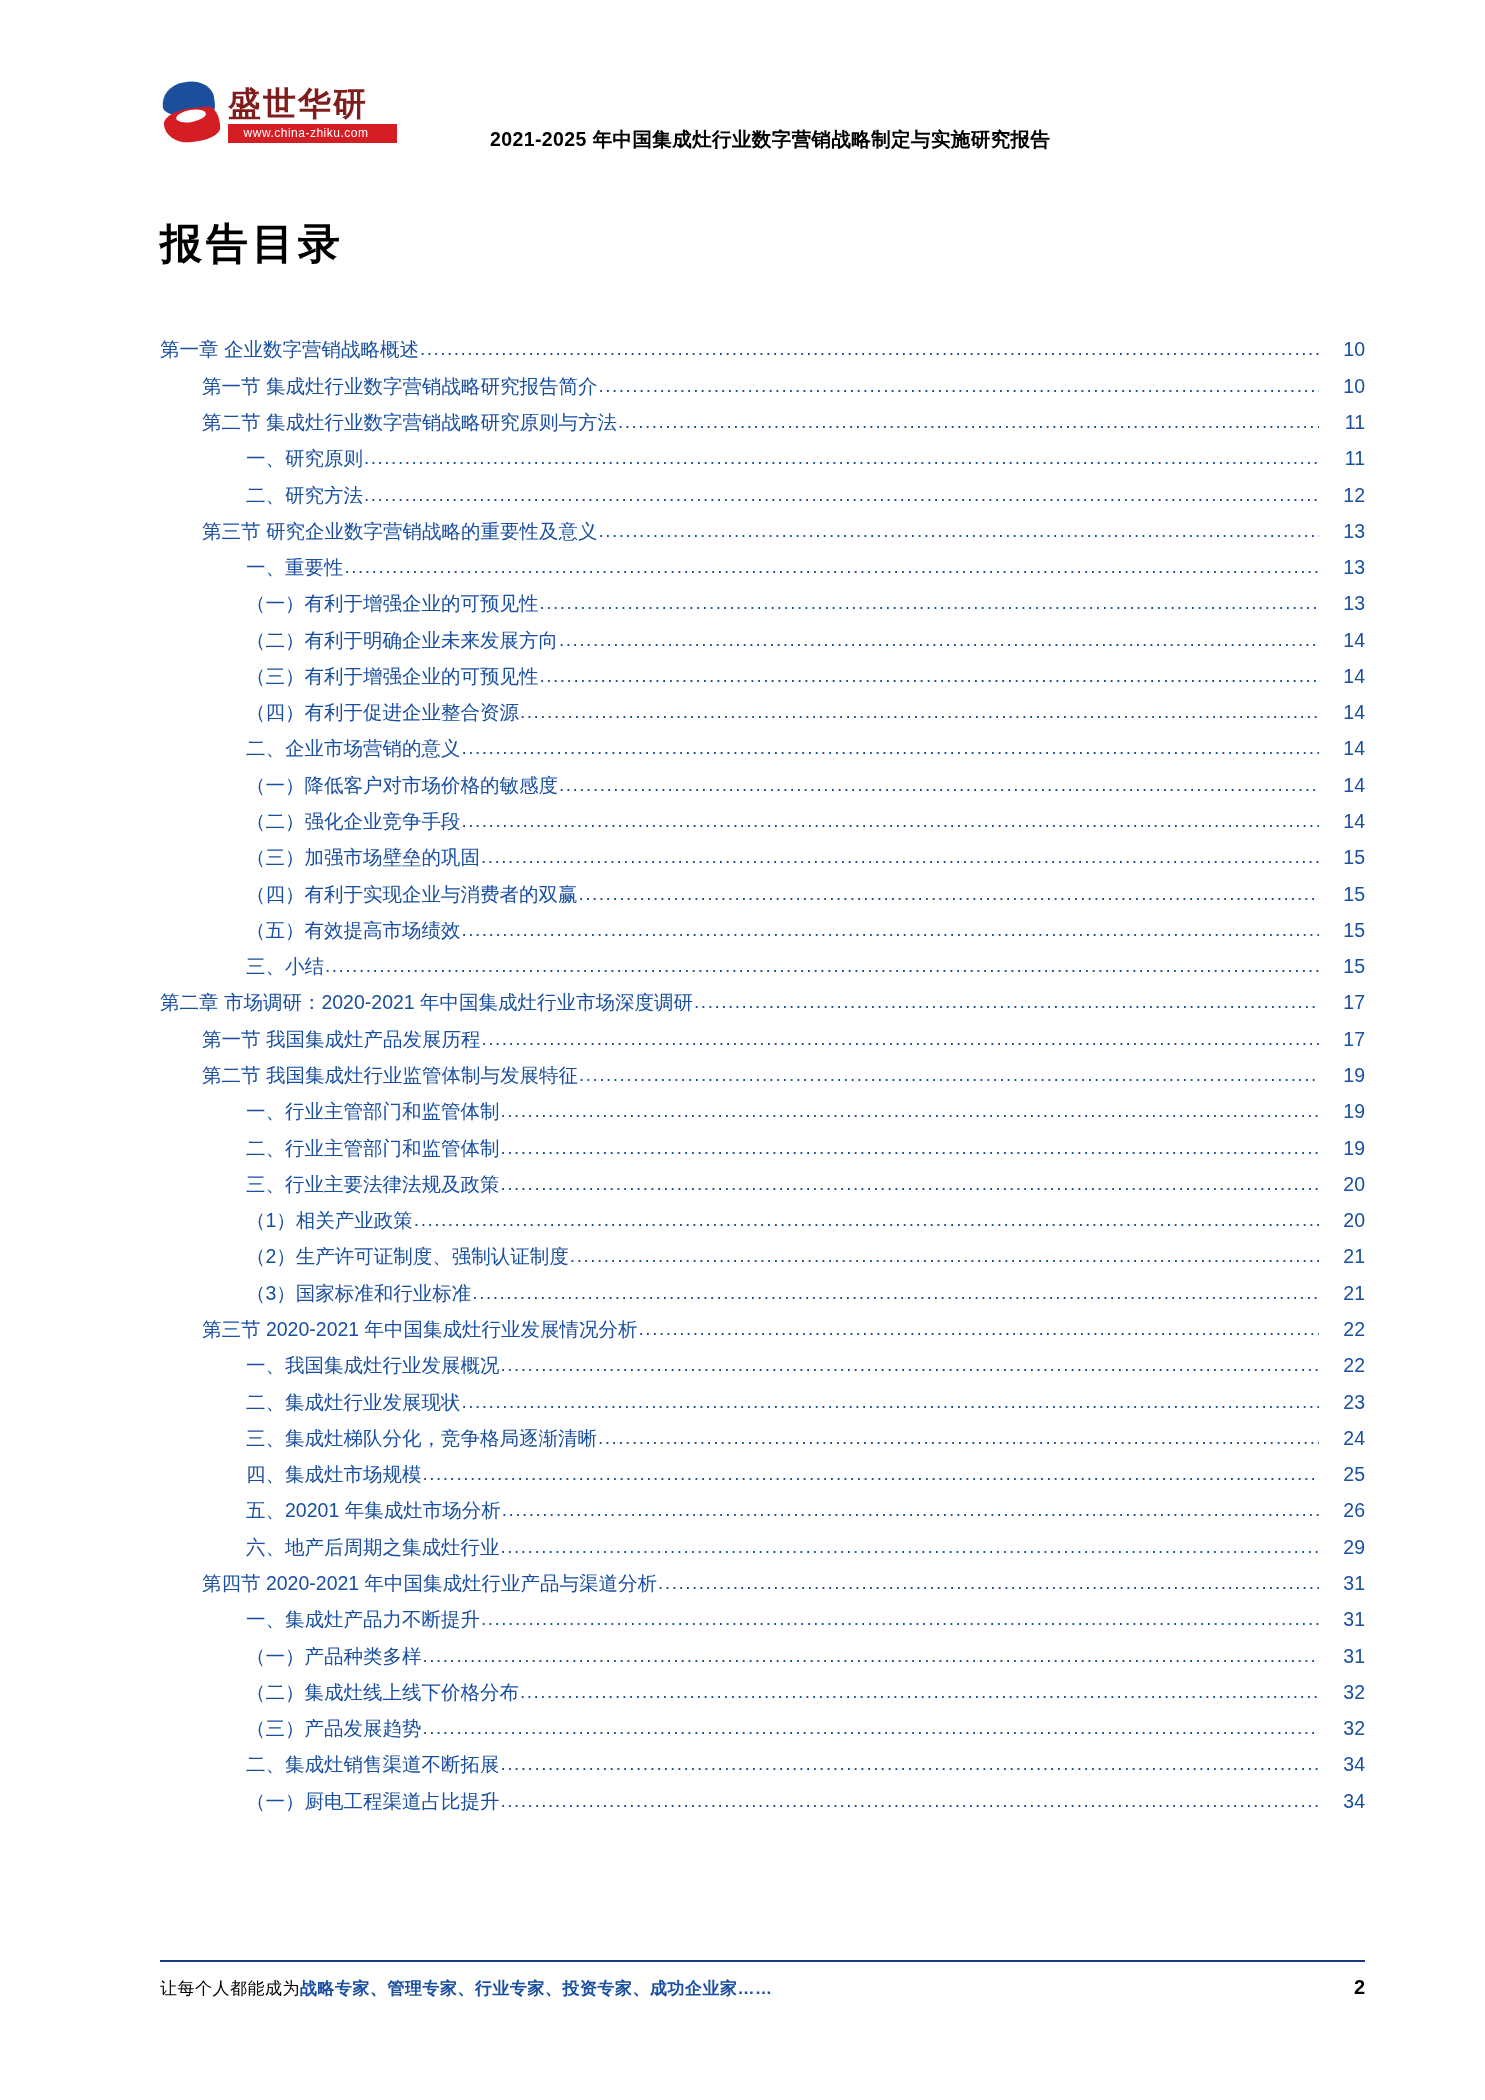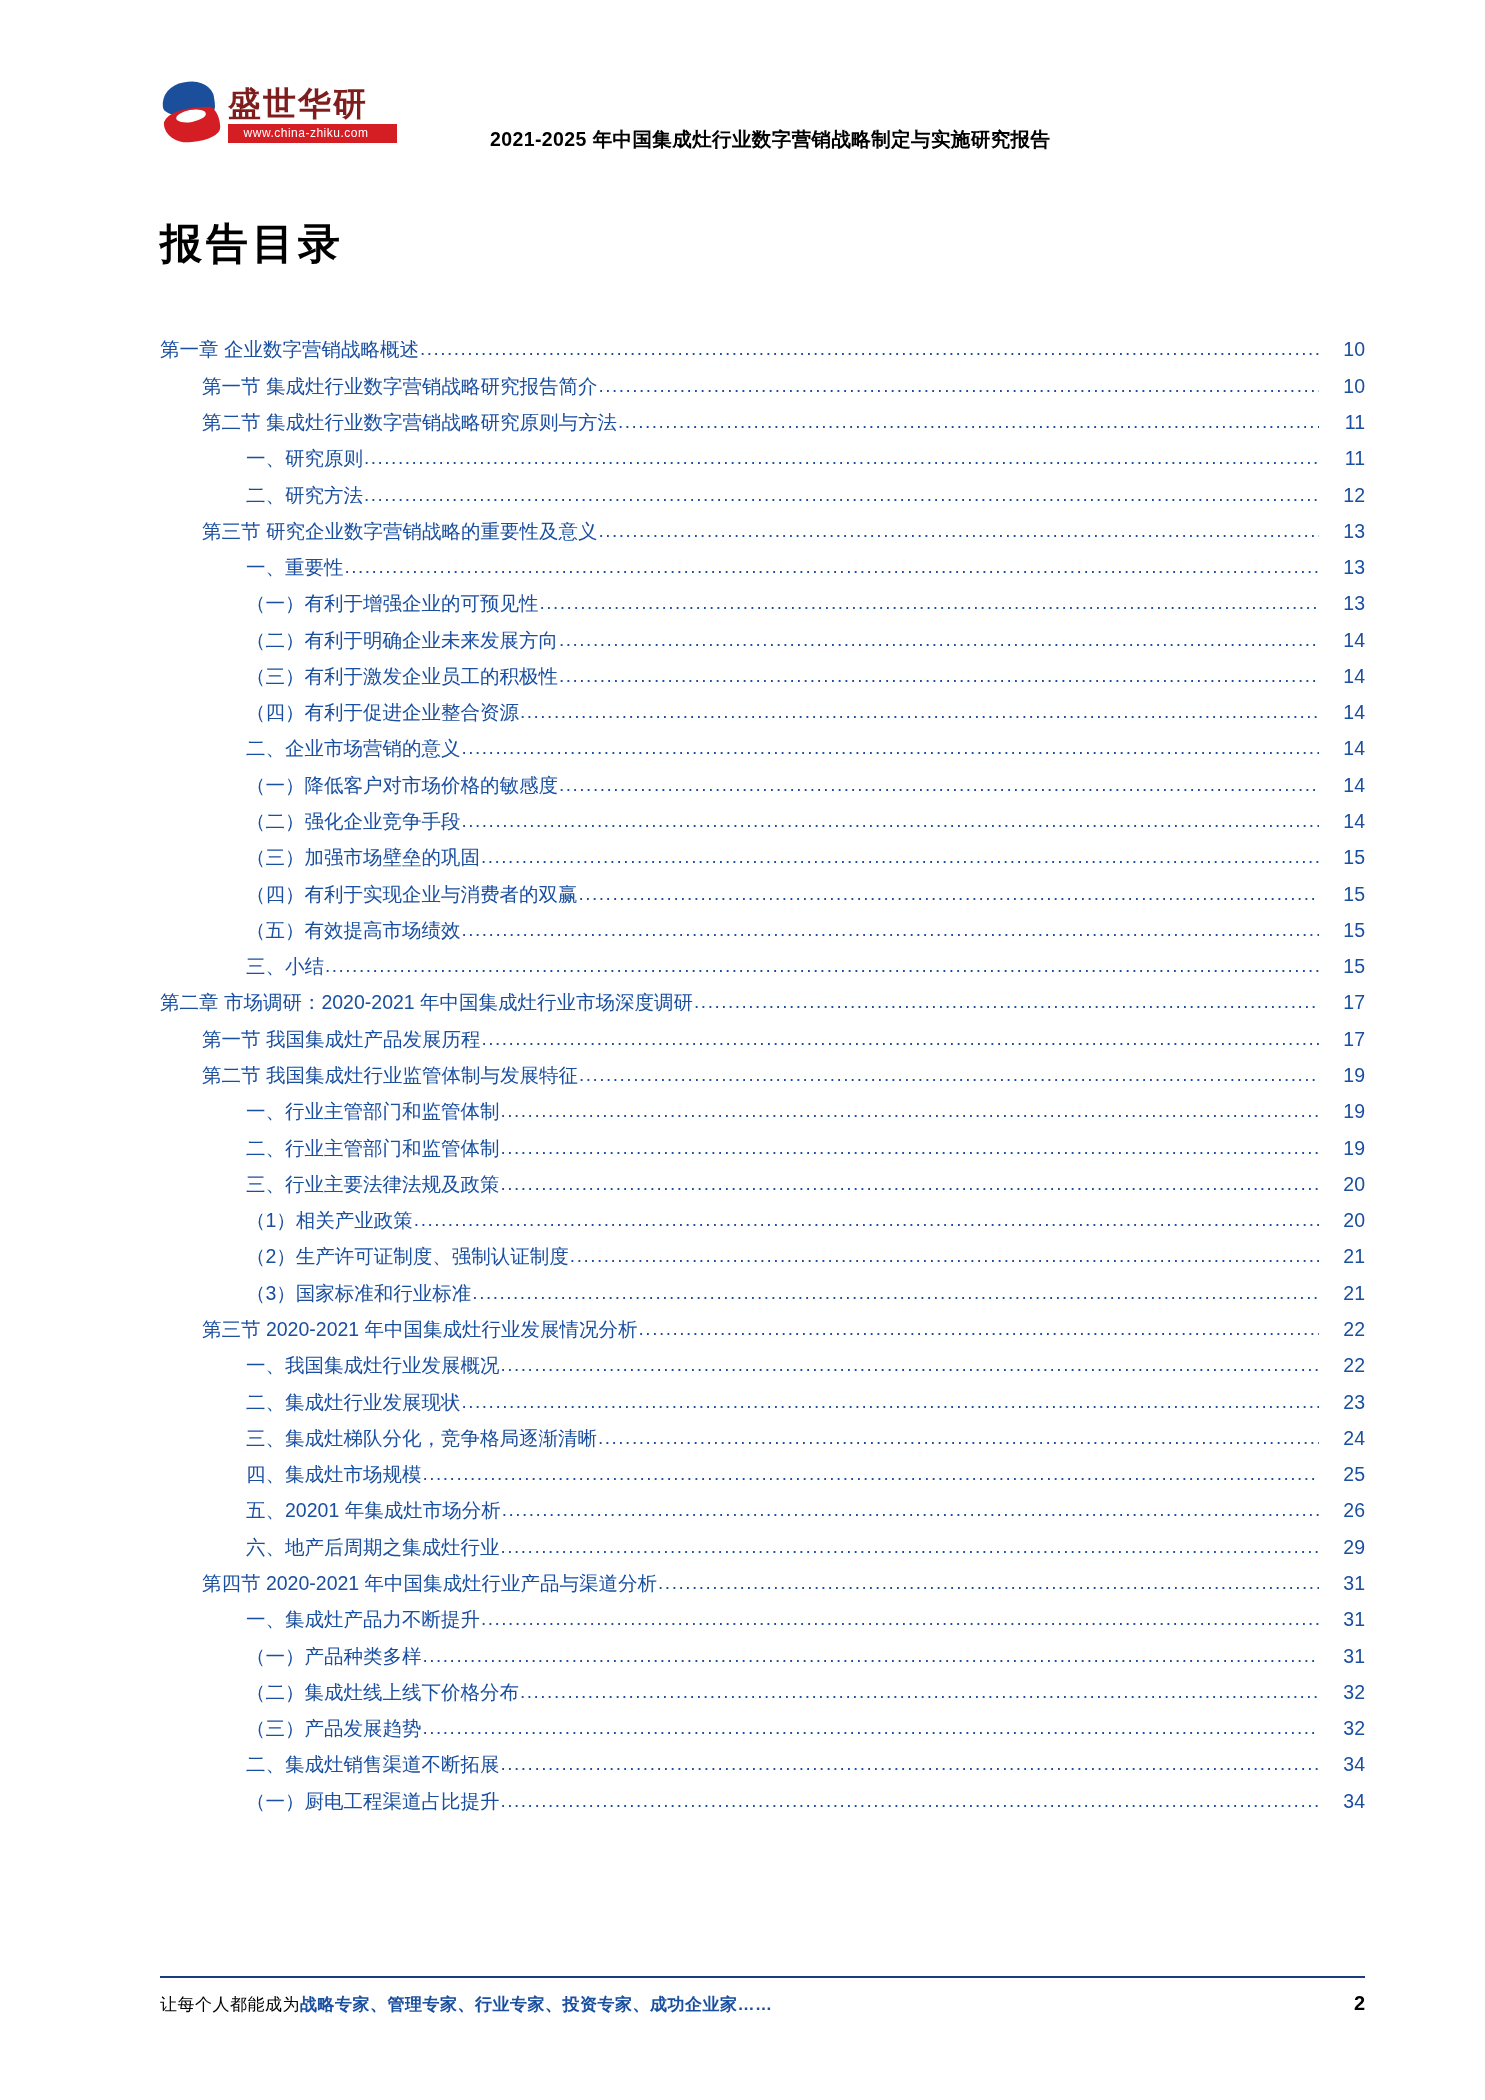--- a/index.html
+++ b/index.html
@@ -152,21 +152,21 @@
   }
   .lvl0 { padding-left: 0px; }
   .lvl1 { padding-left: 42px; }
   .lvl2 { padding-left: 86px; }
 
   
   .footer {
     position: absolute;
     left: 160px;
     right: 120px;
-    bottom: 84px;
+    bottom: 100px;
   }
   .footer-rule {
     border-top: 2px solid #1a3c7a;
     margin-bottom: 14px;
   }
   .footer-inner {
     display: flex;
     align-items: baseline;
     justify-content: space-between;
   }
@@ -245,21 +245,21 @@
         <span class="label">（一）有利于增强企业的可预见性</span>
         <span class="dots">...............................................................................................................................................................</span>
         <span class="pageno">13</span>
       </div>
       <div class="toc-row lvl2">
         <span class="label">（二）有利于明确企业未来发展方向</span>
         <span class="dots">...............................................................................................................................................................</span>
         <span class="pageno">14</span>
       </div>
       <div class="toc-row lvl2">
-        <span class="label">（三）有利于激发企业员工的积极性</span>
+        <span class="label">（三）有利于增强企业的可预见性</span>
         <span class="dots">...............................................................................................................................................................</span>
         <span class="pageno">14</span>
       </div>
       <div class="toc-row lvl2">
         <span class="label">（四）有利于促进企业整合资源</span>
         <span class="dots">...............................................................................................................................................................</span>
         <span class="pageno">14</span>
       </div>
       <div class="toc-row lvl2">
         <span class="label">二、企业市场营销的意义</span>

